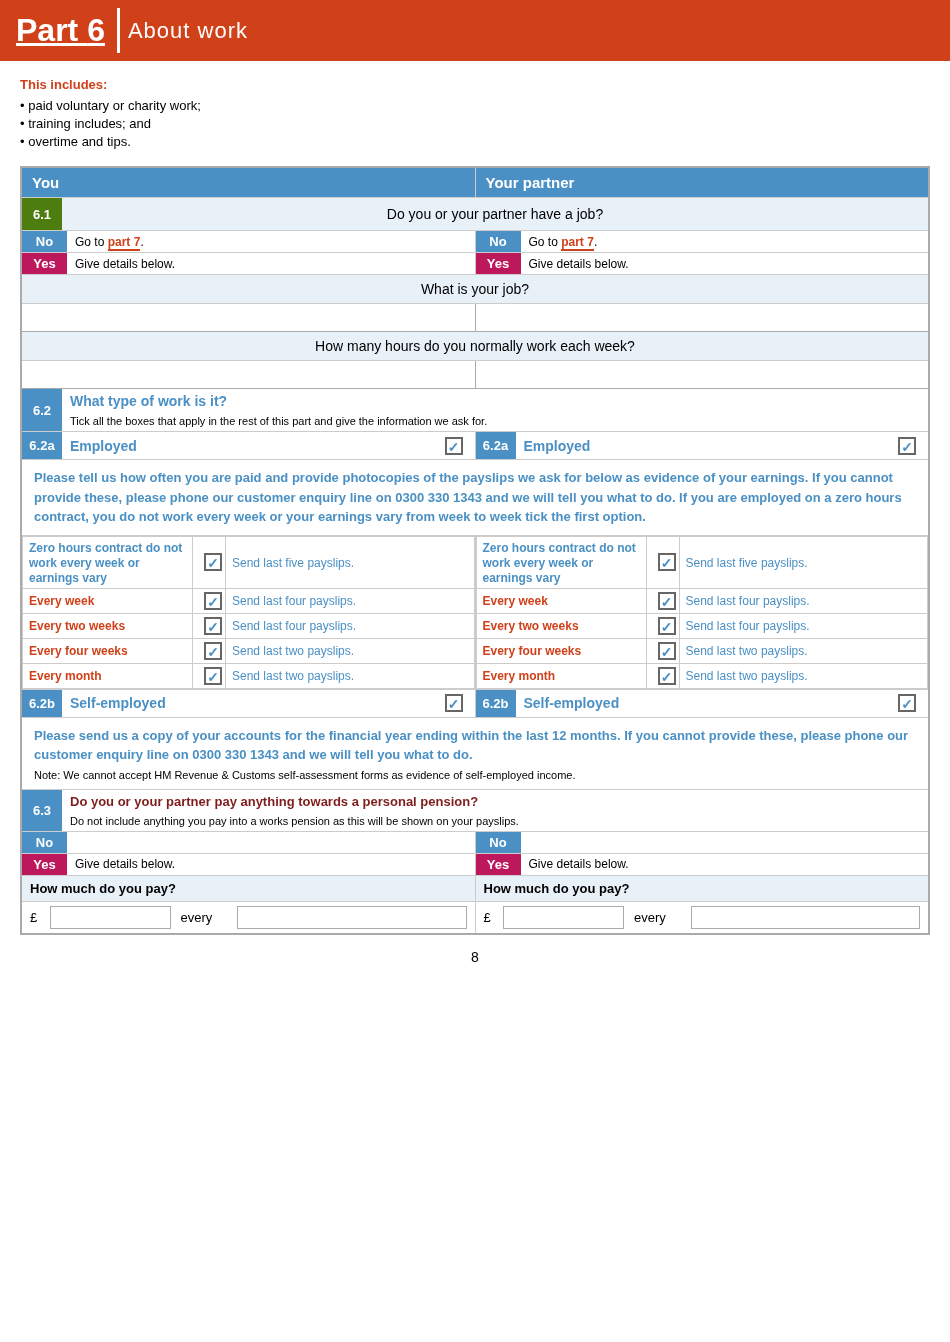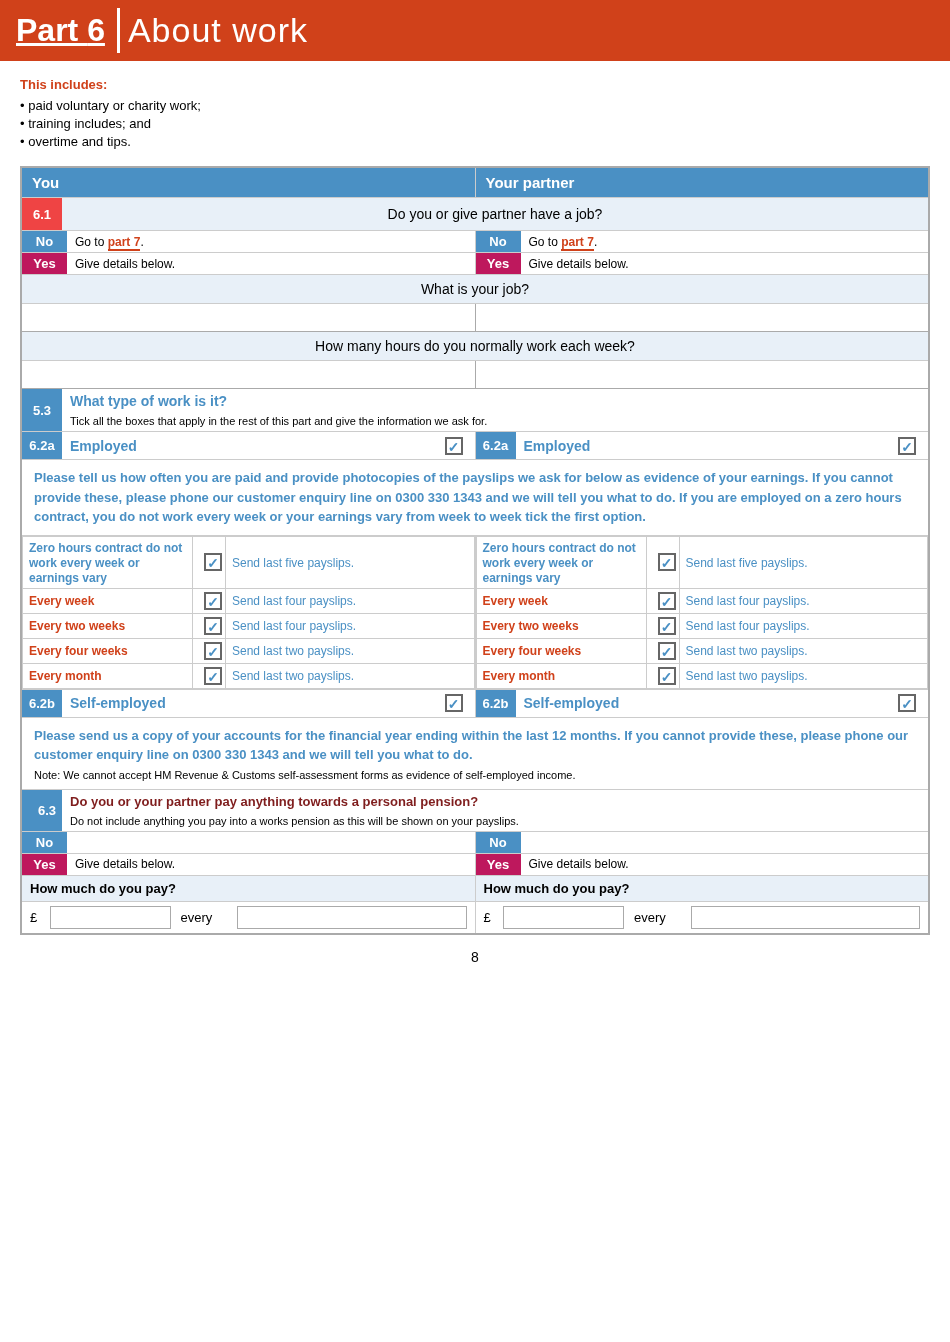--- a/index.html
+++ b/index.html
@@ -28,21 +28,21 @@
       padding: 4px 10px 4px 0;
       margin-right: 8px;
       border-right: 3px solid #fff;
       padding-right: 12px;
     }
     .header-part6 span {
       text-decoration: underline;
     }
     .header-title {
       color: #fff;
-      font-size: 34px;
+      font-size: 22px;
       font-weight: 300;
       letter-spacing: 1px;
     }
 
     
     .content {
       padding: 16px 20px;
     }
 
     .intro-bold {
@@ -261,22 +261,22 @@
       <tr class="col-header-row">
         <td>You</td>
         <td>Your partner</td>
       </tr>
 
       <tr>
         <td colspan="2" style="padding:0; border:1px solid #ccc;">
           <table style="width:100%; border-collapse:collapse;">
             <tbody>
                 <tr>
-              <td class="inner-section-num" style="width:40px; background:#ef4444; color:#fff; font-weight:bold; text-align:center; padding:6px;">6.1</td>
-              <td class="full-span-question" style="background:#e8f0f8; text-align:center; padding:8px; font-size:14px;" colspan="3">Do you or give partner have a job?</td>
+              <td class="inner-section-num" style="width:40px; background:#4d7c0f; color:#fff; font-weight:bold; text-align:center; padding:6px;">6.1</td>
+              <td class="full-span-question" style="background:#e8f0f8; text-align:center; padding:8px; font-size:14px;" colspan="3">Do you or your partner have a job?</td>
             </tr>
           </tbody>
             </table>
         </td>
       </tr>
 
       <tr>
         <td style="border:1px solid #ccc; padding:0;">
           <table style="width:100%; border-collapse:collapse;">
             <tbody>
@@ -348,21 +348,21 @@
         <td style="border:1px solid #aaa; height:28px; padding:2px;">
           <input type="text" class="input-box" style="border: none; width: 100%; height: 22px;">
         </td>
       </tr>
 
       <tr>
         <td colspan="2" style="border:1px solid #ccc; padding:0;">
           <table style="width:100%; border-collapse:collapse;">
             <tbody>
                 <tr>
-              <td class="inner-section-num" style="width:40px; background:#4a90c4; color:#fff; font-weight:bold; text-align:center; padding:6px; vertical-align:middle;" rowspan="2">5.3</td>
+              <td class="inner-section-num" style="width:40px; background:#4a90c4; color:#fff; font-weight:bold; text-align:center; padding:6px; vertical-align:middle;" rowspan="2">6.2</td>
               <td style="padding:4px 8px;">
                 <div class="section-62-title">What type of work is it?</div>
               </td>
             </tr>
             <tr>
               <td style="padding:2px 8px 4px;">
                 <div class="section-62-subtitle">Tick all the boxes that apply in the rest of this part and give the information we ask for.</div>
               </td>
             </tr>
           </tbody>
@@ -574,21 +574,21 @@
           <p class="self-emp-bold">Please send us a copy of your accounts for the financial year ending within the last 12 months.  If you cannot provide these, please phone our customer enquiry line on 0300 330 1343 and we will tell you what to do.</p>
           <p class="self-emp-note">Note: We cannot accept HM Revenue &amp; Customs self-assessment forms as evidence of self-employed income.</p>
         </td>
       </tr>
 
       <tr>
         <td colspan="2" style="border:1px solid #ccc; padding:0;">
           <table style="width:100%; border-collapse:collapse;">
             <tbody>
                 <tr>
-              <td class="inner-section-num" style="width:40px; background:#4a90c4; color:#fff; font-weight:bold; text-align:right; padding:6px; vertical-align:middle;margin-top:47px;" rowspan="2">6.3</td>
+              <td class="inner-section-num" style="width:40px; background:#4a90c4; color:#fff; font-weight:bold; text-align:center; padding:6px; vertical-align:middle;margin-top:47px;" rowspan="2">6.3</td>
               <td style="padding:4px 8px;">
                 <div class="section-63-title">Do you or your partner pay anything towards a personal pension?</div>
               </td>
             </tr>
             <tr>
               <td style="padding:2px 8px 4px;">
                 <div class="section-63-subtitle">Do not include anything you pay into a works pension as this will be shown on your payslips.</div>
               </td>
             </tr>
           </tbody>

